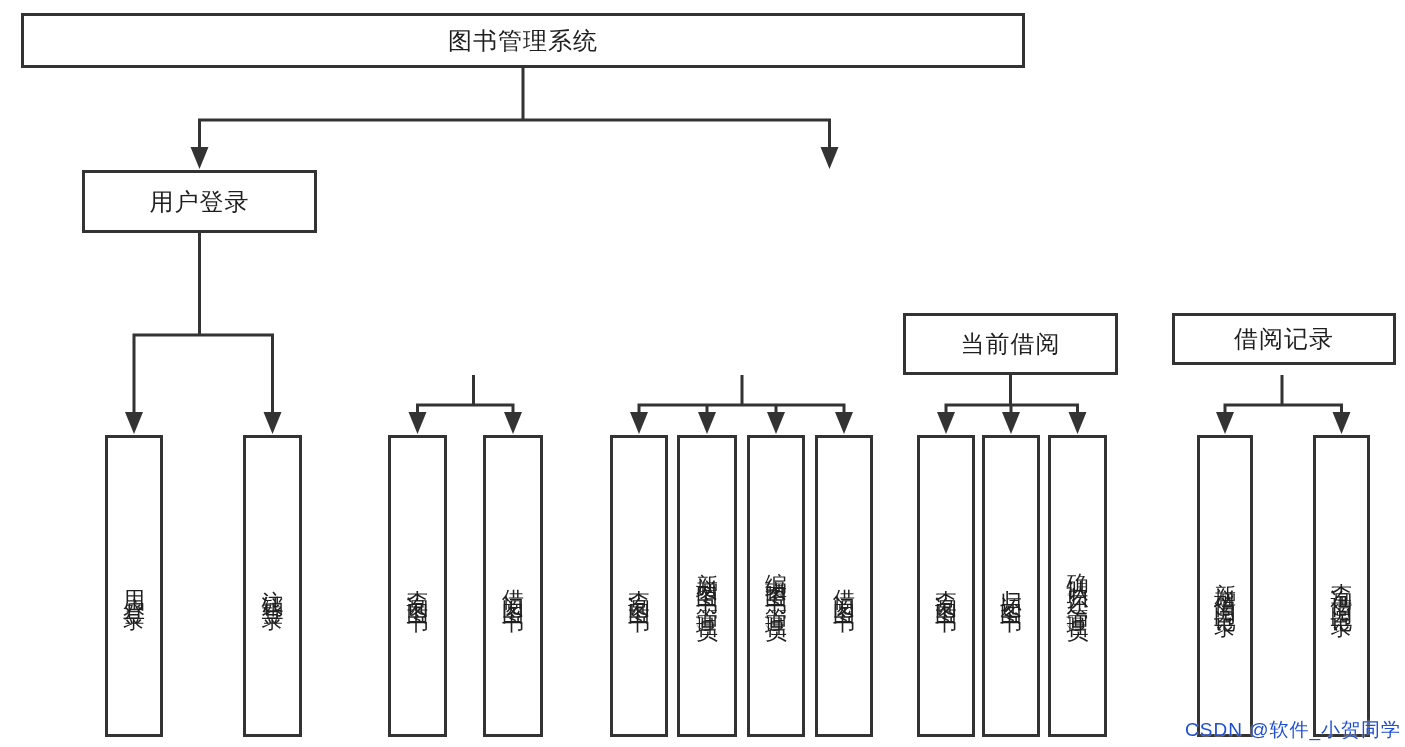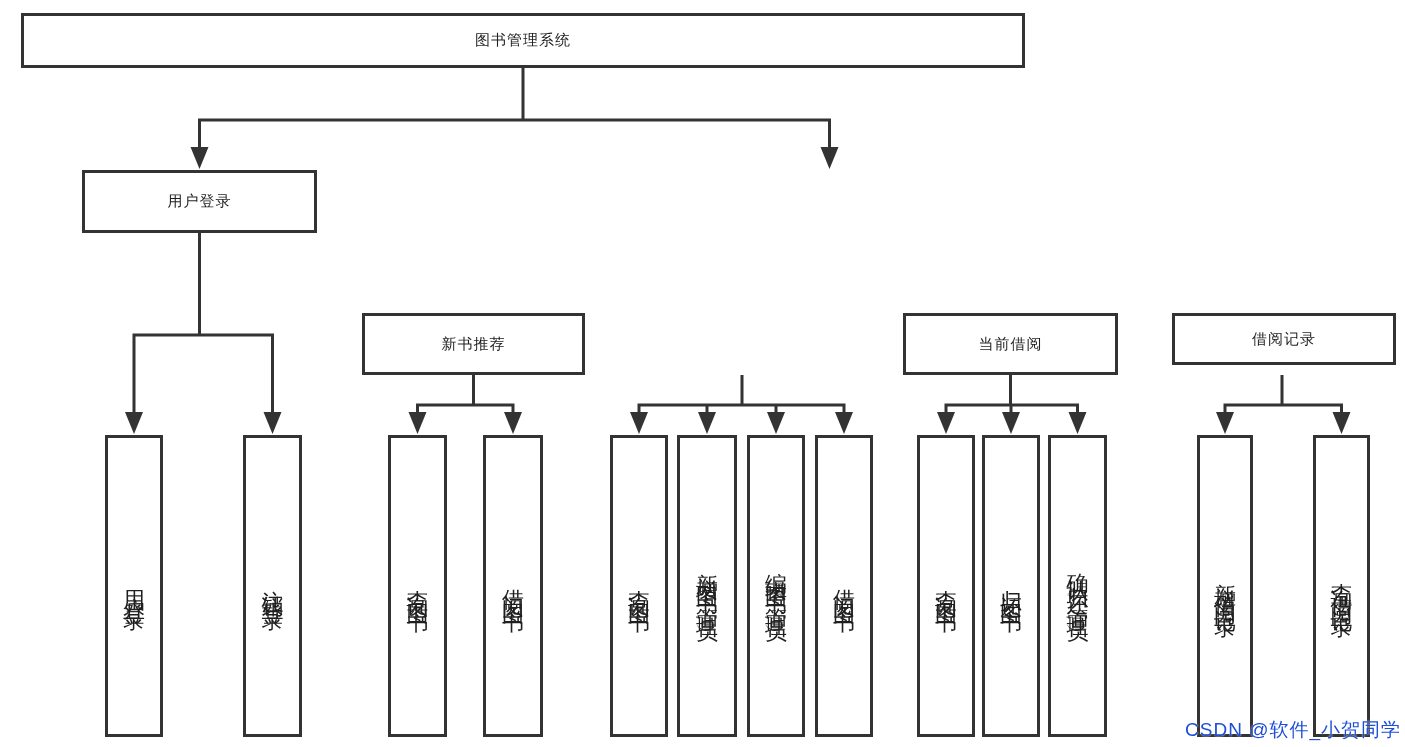--- a/index.html
+++ b/index.html
@@ -6,21 +6,21 @@
   .stage {
     position:relative; width:1405px; height:747px; background:#ffffff;
     font-family:"Liberation Sans","DejaVu Sans",sans-serif; color:#1f1f1f;
     overflow:hidden;
   }
   .connectors { position:absolute; left:0; top:0; width:1405px; height:747px; }
   .box {
     position:absolute; box-sizing:border-box; border:3px solid #333333;
     background:#ffffff; display:flex; align-items:center; justify-content:center;
   }
-  .box-h span { font-size:15px; letter-spacing:1px; white-space:nowrap; }
+  .box-h span { font-size:24px; letter-spacing:1px; white-space:nowrap; }
   .box-v span {
     writing-mode:vertical-rl; text-orientation:mixed;
     font-size:22px; letter-spacing:7px; line-height:1;
   }
   .watermark {
     position:absolute; right:4px; bottom:4px; font-size:19px;
     color:#1d4ed8; letter-spacing:1px; white-space:nowrap;
     text-shadow:0 0 2px #ffffff;
   }
 </style>
@@ -66,23 +66,20 @@
   </svg>
 
   <div class="box box-h" style="left:21px;top:13px;width:1004px;height:55px">
     <span>图书管理系统</span>
   </div>
 
   <div class="box box-h" style="left:82px;top:170px;width:235px;height:63px">
     <span>用户登录</span>
   </div>
 
-  <div class="box box-h" style="left:362px;top:313px;width:223px;height:62px">
-    <span>新书推荐</span>
-  </div>
   <div class="box box-h" style="left:903px;top:313px;width:215px;height:62px">
     <span>当前借阅</span>
   </div>
   <div class="box box-h" style="left:1172px;top:313px;width:224px;height:52px">
     <span>借阅记录</span>
   </div>
 
   <div class="box box-v" style="left:105px;top:435px;width:58px;height:302px">
     <span>用户登录</span>
   </div>

